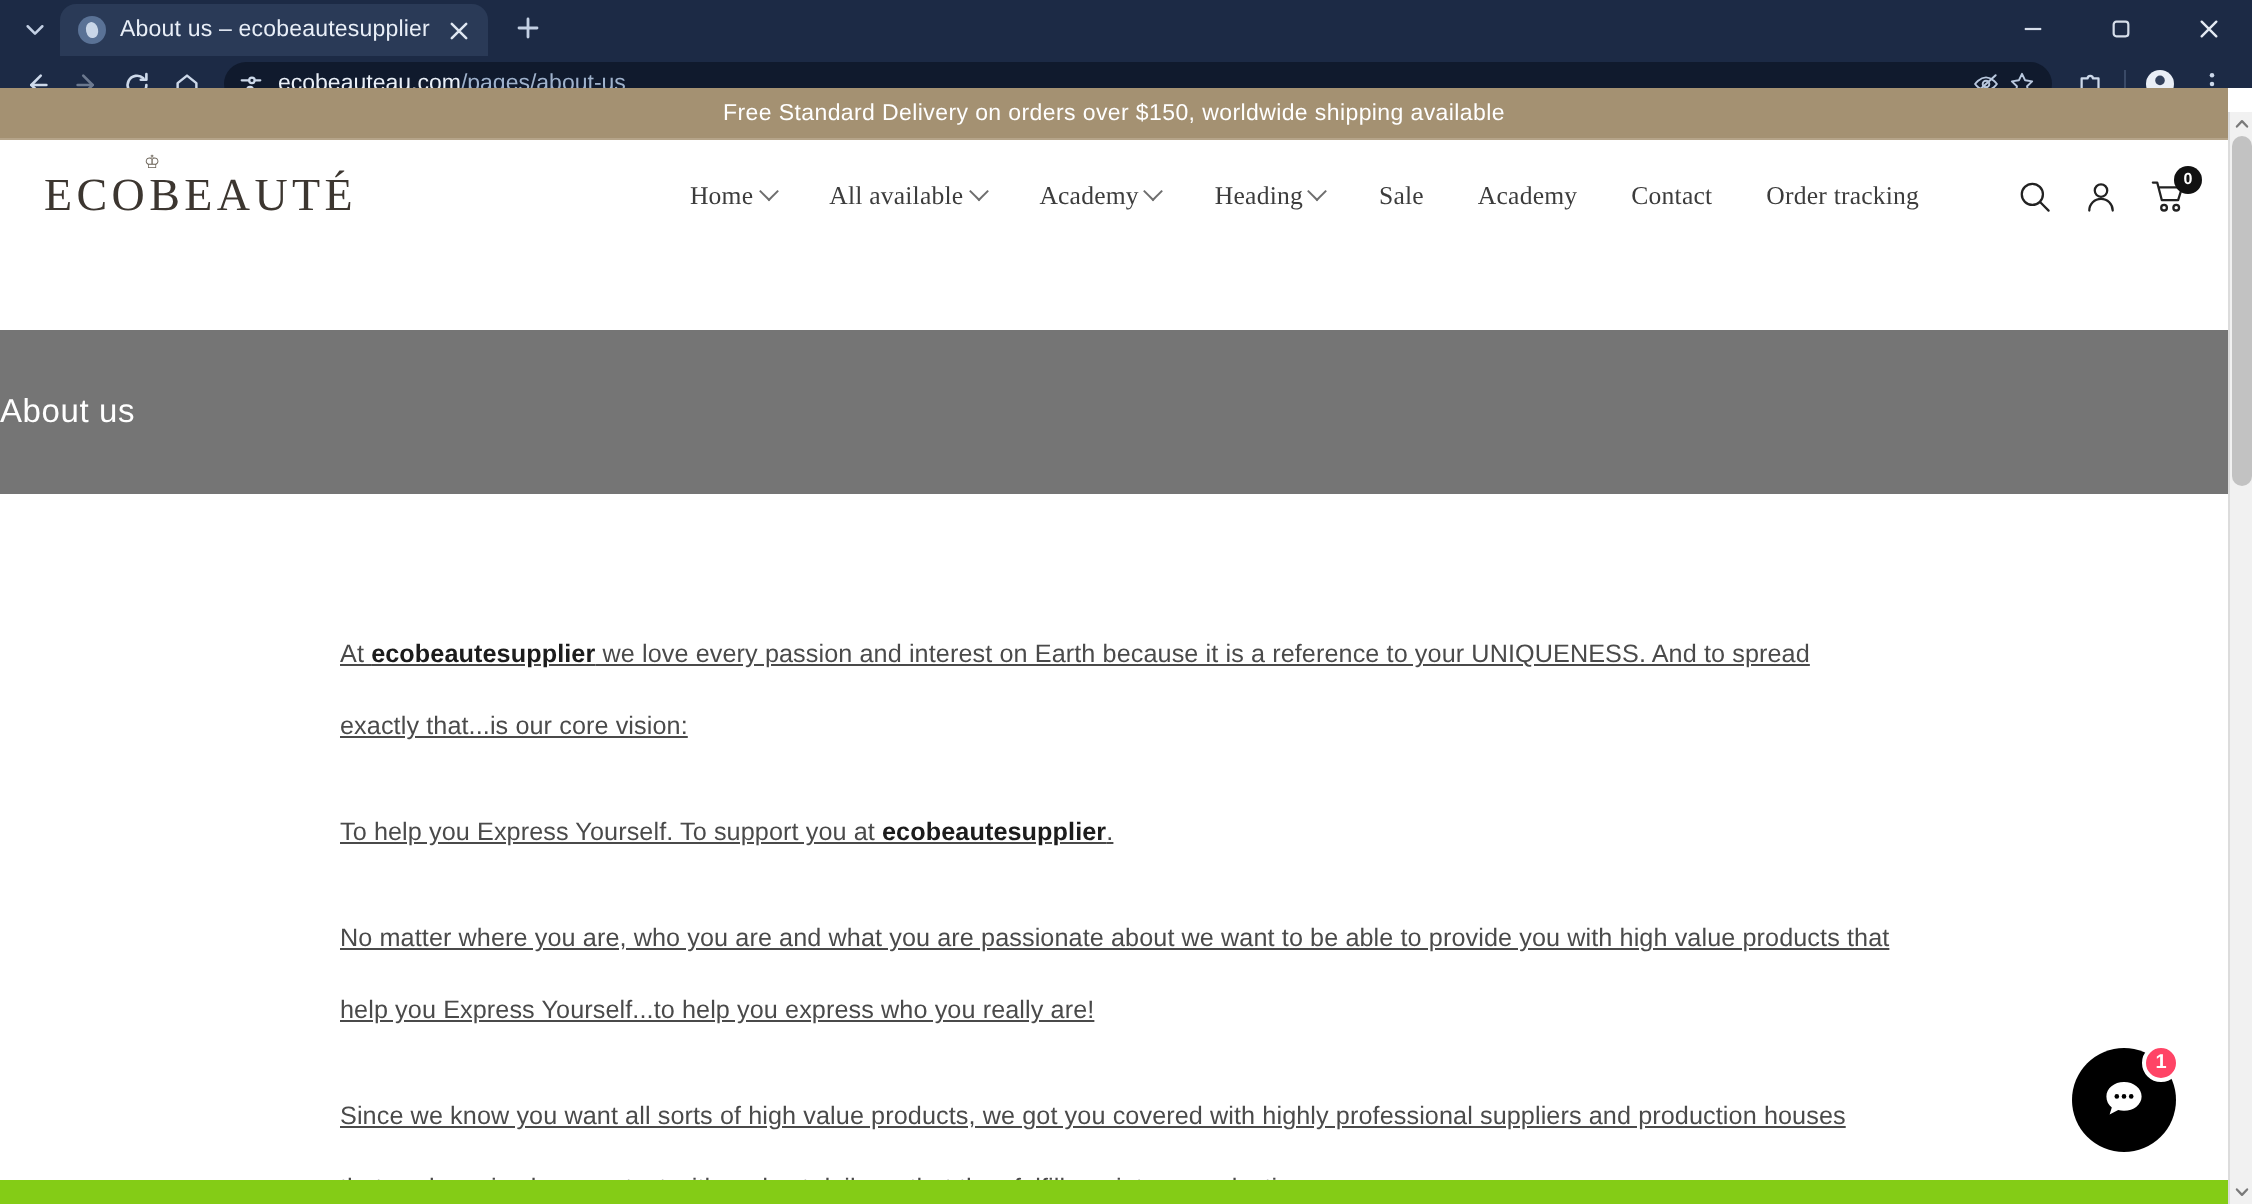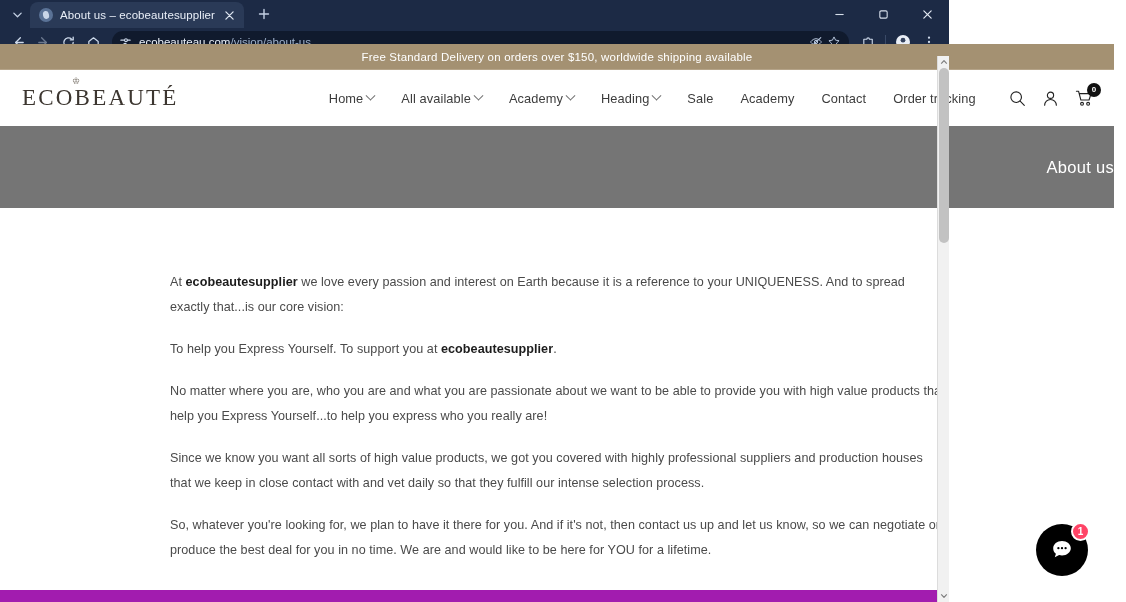--- a/index.html
+++ b/index.html
@@ -4,21 +4,21 @@
 <style>
   * { box-sizing: border-box; margin: 0; padding: 0; }
   html, body {
     width: 1126px; height: 602px;
     overflow: hidden;
     font-family: "Liberation Sans", sans-serif;
     background: #ffffff;
   }
 
   
-  .browser { width: 949px; height: 602px; position: relative; background:#a21caf; }
+  .browser { width: 1126px; height: 602px; position: relative; background:#84cc16; }
 
   .tabstrip {
     height: 28px;
     background: #1c2a45;
     display: flex;
     align-items: flex-end;
     padding-left: 4px;
     position: relative;
   }
   .tab-list-btn {
@@ -185,20 +185,21 @@
     letter-spacing: 0;
     line-height: 1;
   }
 
   .nav {
     display: flex;
     align-items: center;
     gap: 27px;
     margin: 0 auto;
     padding-left: 30px;
+    font-family: Liberation Serif, serif;
   }
   .nav-item {
     font-size: 12.8px;
     color: #3c3c3c;
     display: flex;
     align-items: center;
     gap: 4px;
     white-space: nowrap;
     letter-spacing: 0.1px;
   }
@@ -230,43 +231,45 @@
     display: flex; align-items: center; justify-content: center;
     font-weight: 600;
   }
 
   
   .hero {
     height: 82px;
     background: #757575;
     display: flex;
     align-items: center;
-    justify-content: flex-end;
+    justify-content: flex-start;
+    margin-top: 39px;
   }
   .hero h1 {
     font-size: 16.5px;
     color: #ffffff;
     font-weight: 400;
     letter-spacing: 0.3px;
   }
 
   
   .article {
     padding: 62px 0 0 0;
   }
   .article-inner {
     width: 776px;
     margin-left: 170px;
   }
   .article p {
     font-size: 12.6px;
-    line-height: 25px;
+    line-height: 36px;
     color: #4a4a4a;
     margin-bottom: 17px;
     letter-spacing: 0.05px;
+    text-decoration: underline;
   }
   .article p b { color: #1c1c1c; font-weight: 700; }
 
   
   .chat {
     position: absolute;
     right: 26px; bottom: 14px;
     width: 52px; height: 52px;
   }
   .chat-btn {
@@ -387,21 +390,21 @@
     </div>
 
     <div class="omnibox">
       <span style="display:flex;align-items:center;">
         <svg width="13" height="13" viewBox="0 0 14 14">
             <path d="M2 4.5h4M9 4.5h3M2 9.5h3M8 9.5h4" stroke="#cdd9ea" stroke-width="1.2" stroke-linecap="round"></path>
             <circle cx="7.5" cy="4.5" r="1.5" stroke="#cdd9ea" stroke-width="1.2" fill="none"></circle>
             <circle cx="6.5" cy="9.5" r="1.5" stroke="#cdd9ea" stroke-width="1.2" fill="none"></circle>
           </svg>
       </span>
-      <span class="omni-url"><b>ecobeauteau.com</b><span>/vision/about-us</span></span>
+      <span class="omni-url"><b>ecobeauteau.com</b><span>/pages/about-us</span></span>
       <span class="omni-right">
         <span style="display:flex;">
           <svg width="14" height="14" viewBox="0 0 16 16">
               <path d="M1.8 8S4.3 4.2 8 4.2s6.2 3.8 6.2 3.8-2.5 3.8-6.2 3.8S1.8 8 1.8 8z" stroke="#b9c8de" stroke-width="1.1" fill="none"></path>
               <circle cx="8" cy="8" r="1.9" stroke="#b9c8de" stroke-width="1.1" fill="none"></circle>
               <path d="M2.5 13L13.5 3" stroke="#b9c8de" stroke-width="1.2" stroke-linecap="round"></path>
             </svg>
         </span>
         <span style="display:flex;">
           <svg width="14" height="14" viewBox="0 0 16 16">

